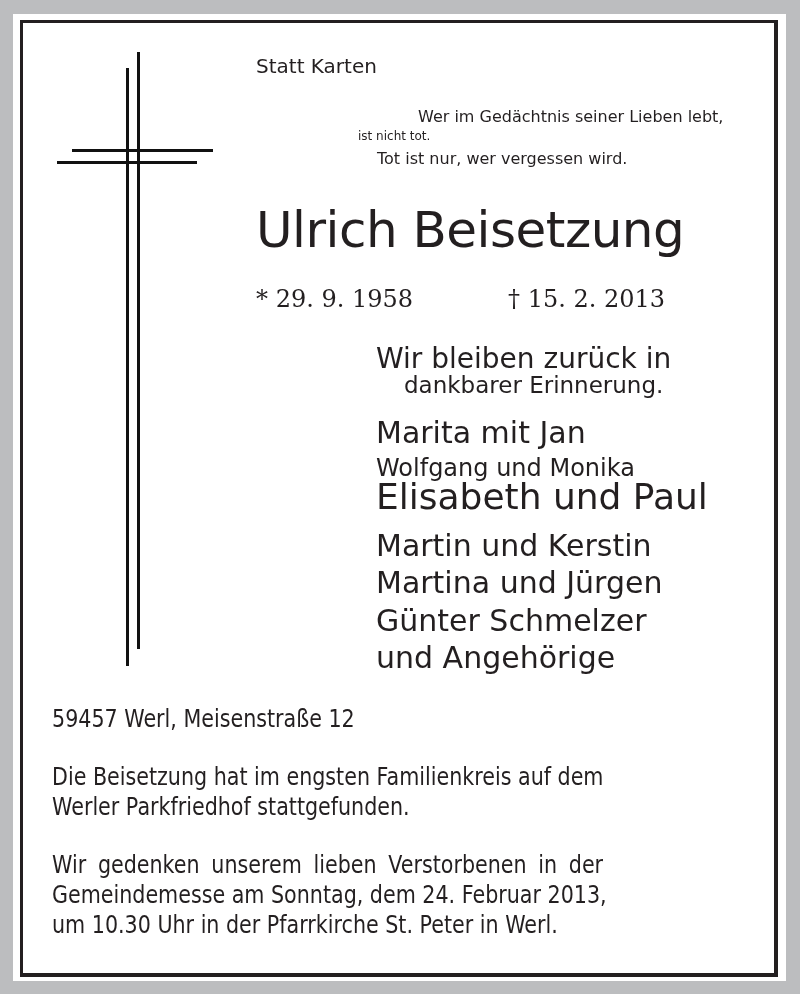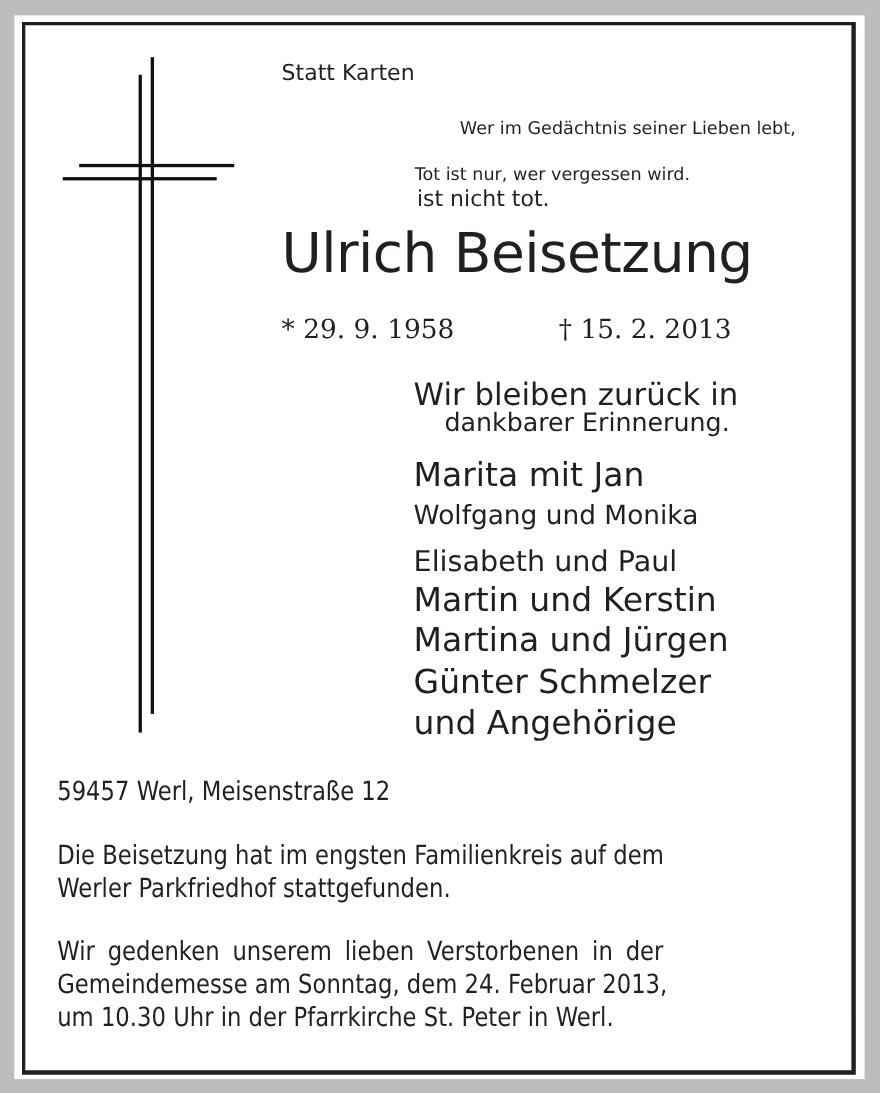--- a/index.html
+++ b/index.html
@@ -23,38 +23,38 @@
   <div class="line" style="left:126px; top:68px; width:3px; height:598px;"></div>
   <div class="line" style="left:137px; top:52px; width:3px; height:597px;"></div>
   <div class="line" style="left:72px; top:149px; width:141px; height:3px;"></div>
   <div class="line" style="left:57px; top:161px; width:140px; height:3px;"></div>
 </div>
 
 <div class="t" style="left:256px; top:56px; font-size:20px;">Statt Karten</div>
 
 <div>
   <div class="t" style="left:377px; top:109px; font-size:16px;margin-left:41px;">Wer im Gedächtnis seiner Lieben lebt,</div>
-  <div class="t" style="left:379px; top:130px; font-size:20px;margin-top:40px;">ist nicht tot.</div>
+  <div class="t" style="left:358px; top:130px; font-size:12px;">ist nicht tot.</div>
   <div class="t" style="left:377px; top:151px; font-size:16px;">Tot ist nur, wer vergessen wird.</div>
 </div>
 
 <div class="t" style="left:256px; top:205px; font-size:50px; letter-spacing:-0.5px;">Ulrich Beisetzung</div>
 
 <div class="t" style="left:256px; top:287px; font-size:24px; font-family:'DejaVu Serif', serif;">* 29. 9. 1958</div>
 <div class="t" style="left:508px; top:287px; font-size:24px; font-family:'DejaVu Serif', serif;">† 15. 2. 2013</div>
 
 <div>
   <div class="t" style="left:376px; top:345px; font-size:28px;">Wir bleiben zurück in</div>
   <div class="t" style="left:376px; top:374px; font-size:23px;margin-left:28px;">dankbarer Erinnerung.</div>
 </div>
 
 <div>
   <div class="t" style="left:376px; top:418px; font-size:30px;">Marita mit Jan</div>
   <div class="t" style="left:376px; top:456px; font-size:24px;">Wolfgang und Monika</div>
-  <div class="t" style="left:376px; top:498px; font-size:26px;">Elisabeth und Paul</div>
+  <div class="t" style="left:376px; top:479px; font-size:36px;">Elisabeth und Paul</div>
   <div class="t" style="left:376px; top:531px; font-size:30px;">Martin und Kerstin</div>
   <div class="t" style="left:376px; top:568px; font-size:30px;">Martina und Jürgen</div>
   <div class="t" style="left:376px; top:606px; font-size:30px;">Günter Schmelzer</div>
   <div class="t" style="left:376px; top:643px; font-size:30px;">und Angehörige</div>
 </div>
 
 <div class="t condensed" style="left:52px; top:707px; font-size:24px; transform:scaleX(0.86);">59457 Werl, Meisenstraße 12</div>
 
 <div>
   <div class="t condensed" style="left:52px; top:765px; font-size:24px; transform:scaleX(0.86);">Die Beisetzung hat im engsten Familienkreis auf dem</div>

